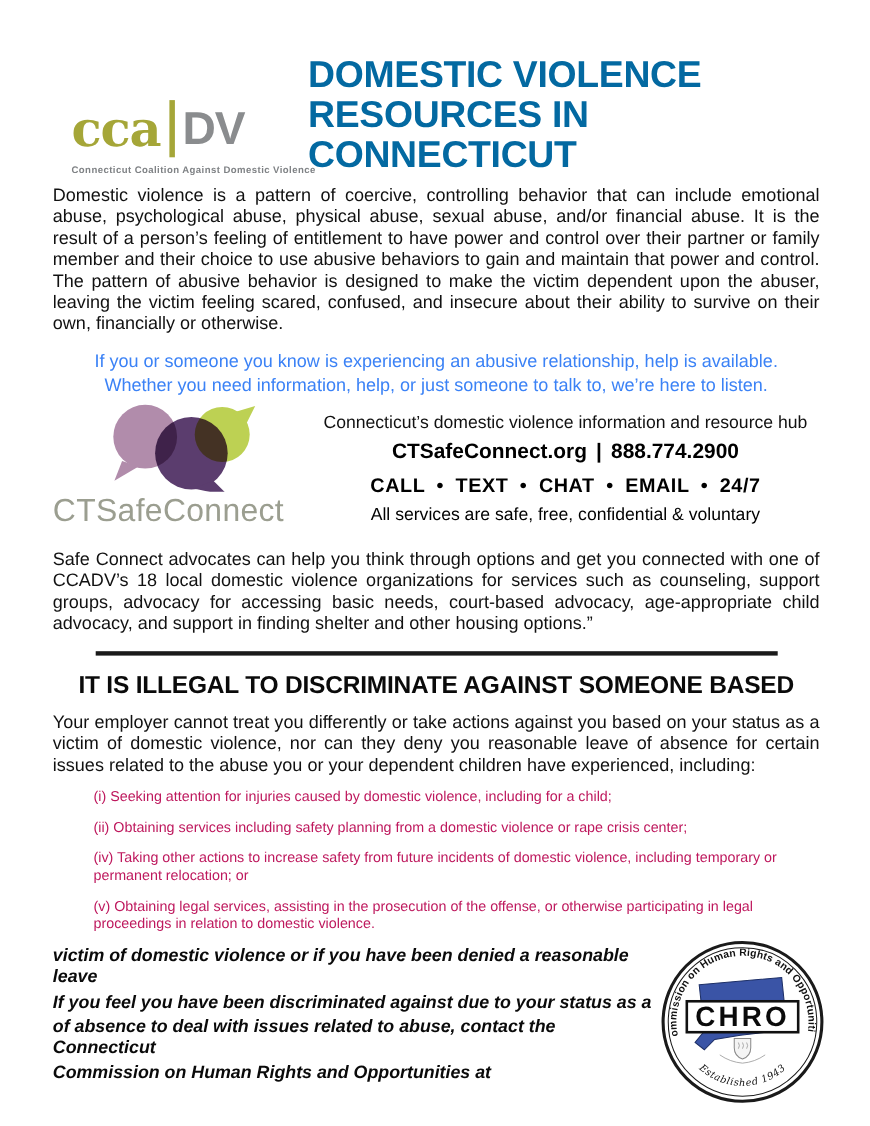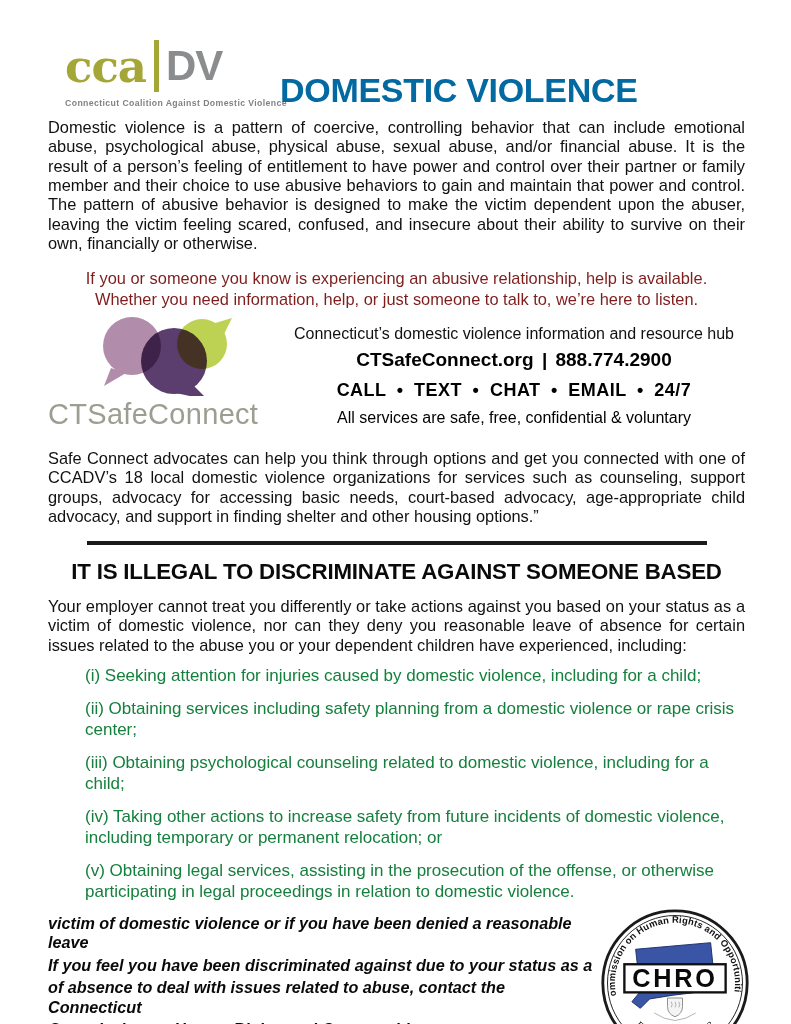--- a/index.html
+++ b/index.html
@@ -38,21 +38,21 @@
     line-height: 1.07; color: #0369a1;
   }
   .doc-title span { display: block; }
 
   
   .body { font-size: 16.4px; line-height: 1.18; color: #111; }
   .just { text-align: justify; }
   .center { text-align: center; }
   .intro { margin-top: 6px; }
 
-  .help-block { margin-top: 14px; font-size: 16.4px; line-height: 1.32; color: #7f1d1d; }
+  .help-block { margin-top: 14px; font-size: 16.4px; line-height: 1.32; color: #3b82f6; }
 
   
   .sc-row { display: flex; margin-top: 5px; align-items: flex-start; }
   .sc-logo { width: 235px; flex: 0 0 auto; text-align: left; }
   .sc-bubbles { display: block; margin: 0 auto; }
   .sc-wordmark {
     margin-top: 2px; font-size: 29px; font-weight: 400;
     color: #9b9e90; letter-spacing: 0.3px; white-space: nowrap;
   }
   .sc-info { flex: 1; text-align: center; padding-top: 9px; }
@@ -67,21 +67,21 @@
     border: none; height: 3.5px; background: #1a1a1a;
     width: 620px; margin: 15px auto 0 auto;
   }
 
   .law-heading { margin-top: 14px; text-align: center; font-size: 22.3px; font-weight: 800; letter-spacing: -0.2px; line-height: 1.13; color: #0a0a0a; }
   .law-heading span { display: block; }
 
   .employer { margin-top: 13px; }
 
   .list { margin-top: 10px; }
-  .list p { padding-left: 37px; padding-right: 10px; font-size: 17px; line-height: 1.25; margin-bottom: 11.5px; color: #15803d; }
+  .list p { padding-left: 37px; padding-right: 10px; font-size: 13px; line-height: 1.25; margin-bottom: 11.5px; color: #be185d; }
 
   
   .bottom { display: flex; margin-top: 4px; align-items: flex-start; }
   .contact-note {
     flex: 0 0 auto; width: 552px;
     font-size: 16.2px; font-weight: 700; font-style: italic;
     line-height: 1.2; color: #0a0a0a;
   }
   .contact-note div { margin-bottom: 3px; }
   .seal-wrap { margin-left: auto; margin-top: -6px; }
@@ -95,20 +95,21 @@
     <div class="brand">
       <div class="brand-row">
         <span class="cca">cca</span>
         <span class="bar"></span>
         <span class="dv">DV</span>
       </div>
       <div class="brand-tagline">Connecticut Coalition Against Domestic Violence</div>
     </div>
     <h1 class="doc-title">
       <span>DOMESTIC VIOLENCE</span>
+      <span>RESOURCES IN CONNECTICUT</span>
     </h1>
   </div>
 
   <p class="body just intro">Domestic violence is a pattern of coercive, controlling behavior that can include emotional abuse, psychological abuse, physical abuse, sexual abuse, and/or financial abuse. It is the result of a person’s feeling of entitlement to have power and control over their partner or family member and their choice to use abusive behaviors to gain and maintain that power and control. The pattern of abusive behavior is designed to make the victim dependent upon the abuser, leaving the victim feeling scared, confused, and insecure about their ability to survive on their own, financially or otherwise.</p>
 
   <div class="help-block center">
     <div>If you or someone you know is experiencing an abusive relationship, help is available.</div>
     <div>Whether you need information, help, or just someone to talk to, we’re here to listen.</div>
   </div>
 
@@ -144,21 +145,20 @@
 
   <h2 class="law-heading">
     <span>IT IS ILLEGAL TO DISCRIMINATE AGAINST SOMEONE BASED</span>
   </h2>
 
   <p class="body just employer">Your employer cannot treat you differently or take actions against you based on your status as a victim of domestic violence, nor can they deny you reasonable leave of absence for certain issues related to the abuse you or your dependent children have experienced, including:</p>
 
   <div class="list">
     <p>(i) Seeking attention for injuries caused by domestic violence, including for a child;</p>
     <p>(ii) Obtaining services including safety planning from a domestic violence or rape crisis center;</p>
-    <p>(iii) Obtaining psychological counseling related to domestic violence, including for a child;</p>
     <p>(iv) Taking other actions to increase safety from future incidents of domestic violence, including temporary or permanent relocation; or</p>
     <p>(v) Obtaining legal services, assisting in the prosecution of the offense, or otherwise participating in legal proceedings in relation to domestic violence.</p>
   </div>
 
   <div class="bottom">
     <div class="contact-note">
       <div>victim of domestic violence or if you have been denied a reasonable leave</div>
       <div>If you feel you have been discriminated against due to your status as a</div>
       <div>of absence to deal with issues related to abuse, contact the Connecticut</div>
       <div>Commission on Human Rights and Opportunities at</div>

